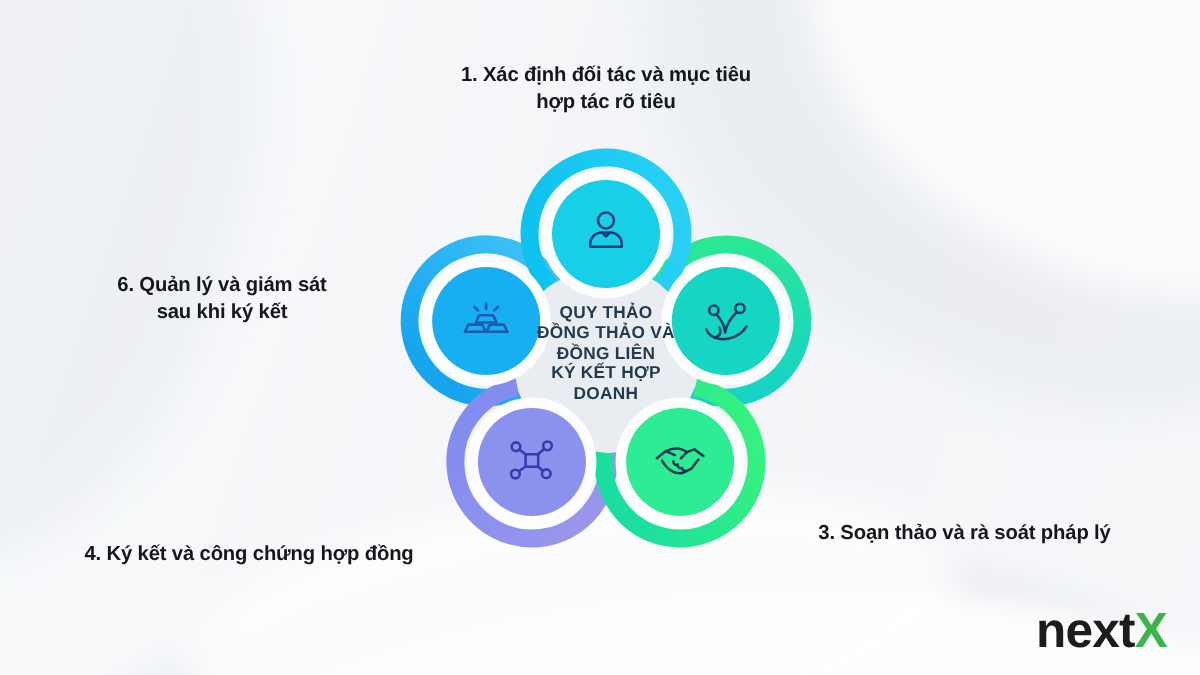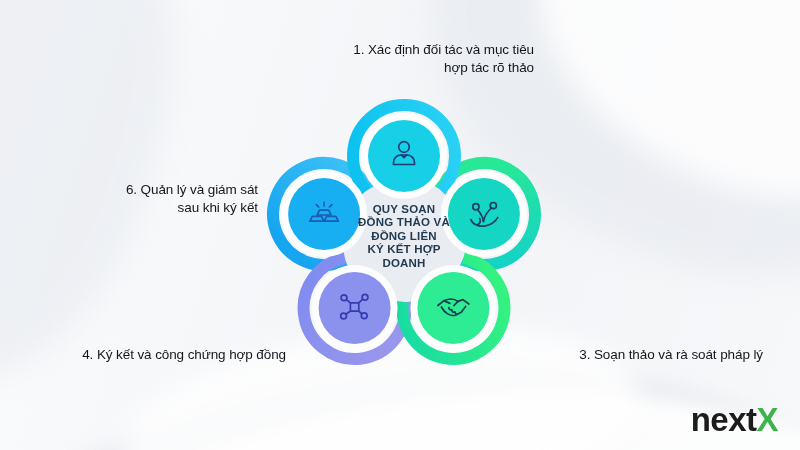--- a/index.html
+++ b/index.html
@@ -20,22 +20,22 @@
   .wave2b{width:420px;height:300px;right:-150px;top:-120px;background:#ffffff;
          border-radius:48%;transform:rotate(28deg);filter:blur(14px);opacity:.85;}
   .wave3{width:360px;height:520px;left:-200px;top:-140px;background:#e9ecf1;
          border-radius:44%;transform:rotate(16deg);filter:blur(16px);opacity:.7;}
   .wave4{width:520px;height:180px;left:120px;top:330px;background:#ffffff;
          border-radius:50%;transform:rotate(-7deg);filter:blur(12px);opacity:.8;}
 
   svg.flower{position:absolute;left:0;top:0;}
 
   .step-label{
-    position:absolute;font-weight:normal;font-size:13.5px;line-height:1.32;
-    color:#15171b;text-align:right;letter-spacing:-0.1px;
+    position:absolute;font-weight:bold;font-size:13.5px;line-height:1.32;
+    color:#15171b;text-align:center;letter-spacing:-0.1px;
   }
   .title-block{
     position:absolute;left:334px;top:203px;width:140px;text-align:center;
     font-weight:bold;font-size:11.5px;line-height:13.4px;color:#223a50;
     letter-spacing:0.2px;
   }
   .title-block div{white-space:nowrap;}
   .logo{
     position:absolute;right:22px;bottom:14px;font-weight:bold;font-size:33px;
     letter-spacing:-0.5px;line-height:1;margin-top:20px;
@@ -141,38 +141,38 @@
 
     <g transform="translate(324.1,214)" fill="none" stroke-width="1.7" stroke-linecap="round" stroke-linejoin="round" stroke="#1a5cb0">
       <path d="M -4.6 -3.8 H 4.6 L 7 1 H -7 Z"></path>
       <path d="M -11.8 2.4 H -2.6 L -0.2 7.2 H -14.2 Z"></path>
       <path d="M 2.6 2.4 H 11.8 L 14.2 7.2 H 0.2 Z"></path>
       <path d="M 0 -8.2 V -11.6 M -5.4 -7 L -7.8 -9.4 M 5.4 -7 L 7.8 -9.4"></path>
     </g>
   </svg>
 
   <div class="title-block">
-    <div>QUY SOẠN</div>
+    <div>QUY THẢO</div>
     <div>ĐỒNG THẢO VÀ</div>
     <div>ĐỒNG LIÊN</div>
     <div>KÝ KẾT HỢP</div>
     <div>DOANH</div>
   </div>
 
   <div class="step-label" style="left:274px;top:41px;width:260px;">
     <span>1. Xác định đối tác và mục tiêu</span><br>
-    <span>hợp tác rõ thảo</span>
+    <span>hợp tác rõ tiêu</span>
   </div>
 
 
   <div class="step-label" style="left:523px;top:346px;width:240px;">
     <span>3. Soạn thảo và rà soát pháp lý</span>
   </div>
 
-  <div class="step-label" style="left:46px;top:346px;width:240px;">
+  <div class="step-label" style="left:46px;top:360px;width:240px;">
     <span>4. Ký kết và công chứng hợp đồng</span>
   </div>
 
   <div class="step-label" style="left:38px;top:181px;width:220px;">
     <span>6. Quản lý và giám sát</span><br>
     <span>sau khi ký kết</span>
   </div>
 
   <div class="logo">
     <span class="lp">next</span><span class="ls">X</span>

